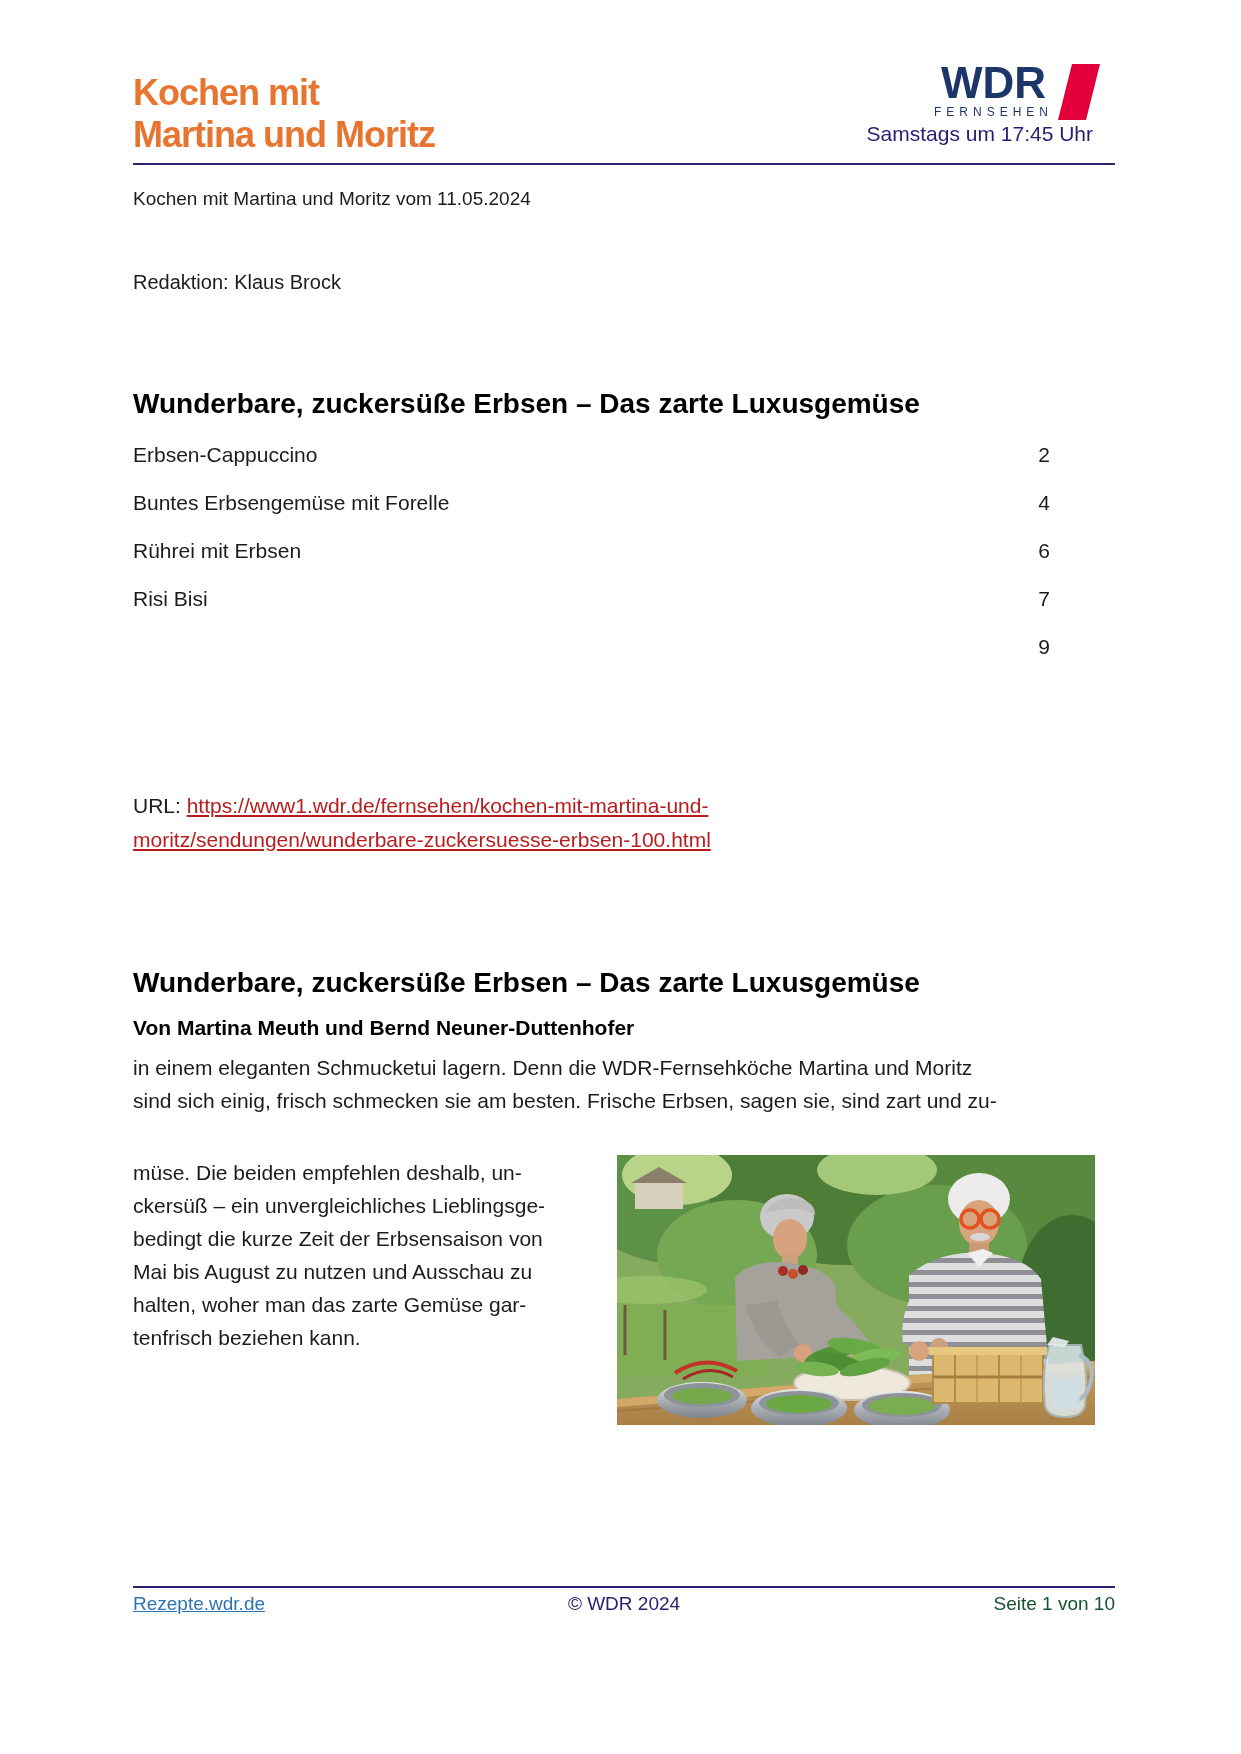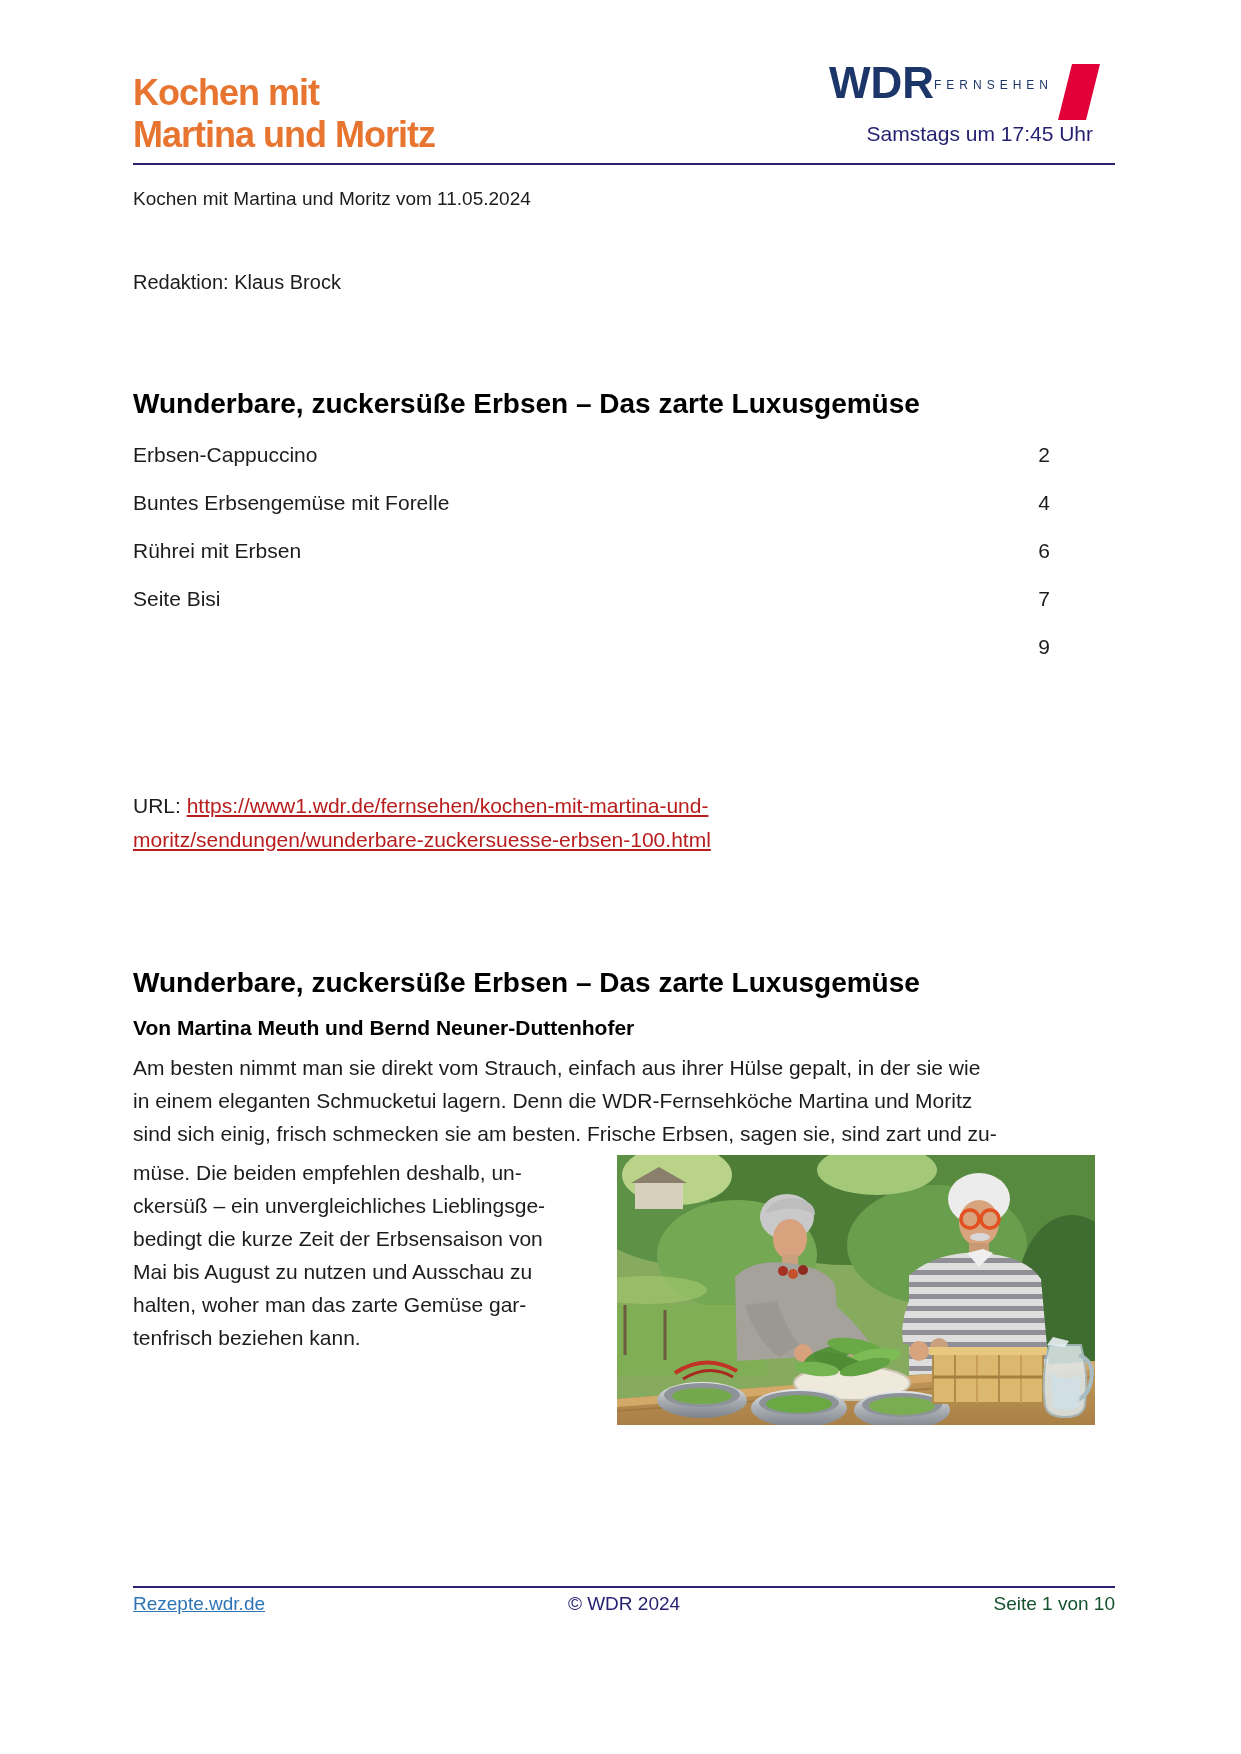--- a/index.html
+++ b/index.html
@@ -6,21 +6,21 @@
   body{font-family:"Liberation Sans", sans-serif;}
   .page{position:relative;width:1241px;height:1754px;background:#ffffff;overflow:hidden;}
 
   
   .brand{position:absolute;left:133px;top:72px;color:#E7742F;font-weight:800;
          font-size:36px;line-height:42px;letter-spacing:-1px;}
 
   
   .wdr-block{position:absolute;top:64px;right:148px;text-align:right;color:#1D3669;}
   .wdr-top{display:flex;justify-content:flex-end;align-items:flex-start;}
-  .wdr-col{display:flex;flex-direction:row;align-items:center;}
+  .wdr-col{display:flex;flex-direction:column;align-items:center;}
   .wdr-word{font-size:44px;font-weight:800;line-height:38px;letter-spacing:0;}
   .wdr-sub{font-size:12px;letter-spacing:5px;margin-top:3px;font-weight:400;}
   .wdr-slash{width:28px;height:56px;background:#E3003A;transform:skewX(-14deg);
              margin-left:12px;margin-top:0;}
   .wdr-schedule{font-size:21px;color:#251F70;margin-top:2px;}
 
   .rule{position:absolute;left:133px;width:982px;height:2px;background:#2A2270;}
   .rule.top{top:163px;}
   .rule.bottom{top:1586px;}
 
@@ -89,36 +89,35 @@
   </div>
   <div class="toc-row toc-r1">
     <span>Buntes Erbsengemüse mit Forelle</span>
     <span class="pg">4</span>
   </div>
   <div class="toc-row toc-r2">
     <span>Rührei mit Erbsen</span>
     <span class="pg">6</span>
   </div>
   <div class="toc-row toc-r3">
-    <span>Seite Bisi</span>
+    <span>Risi Bisi</span>
     <span class="pg">7</span>
   </div>
   <div class="toc-row toc-r4">
     <span class="pg">9</span>
   </div>
 
   <div class="url-block">
     <span>URL: </span><a><span>https://www1.wdr.de/fernsehen/kochen-mit-martina-und-</span><br><span>moritz/sendungen/wunderbare-zuckersuesse-erbsen-100.html</span></a>
   </div>
 
   <div class="article-title">Wunderbare, zuckersüße Erbsen – Das zarte Luxusgemüse</div>
   <div class="byline">Von Martina Meuth und Bernd Neuner-Duttenhofer</div>
 
   <div class="intro">
-    <div>Am besten nimmt man sie direkt vom Strauch, einfach aus ihrer Hülse gepalt, in der sie wie</div>
     <div>in einem eleganten Schmucketui lagern. Denn die WDR-Fernsehköche Martina und Moritz</div>
     <div>sind sich einig, frisch schmecken sie am besten. Frische Erbsen, sagen sie, sind zart und zu-</div>
   </div>
 
   <div class="wrapcol">
     <div>müse. Die beiden empfehlen deshalb, un-</div>
     <div>ckersüß – ein unvergleichliches Lieblingsge-</div>
     <div>bedingt die kurze Zeit der Erbsensaison von</div>
     <div>Mai bis August zu nutzen und Ausschau zu</div>
     <div>halten, woher man das zarte Gemüse gar-</div>

